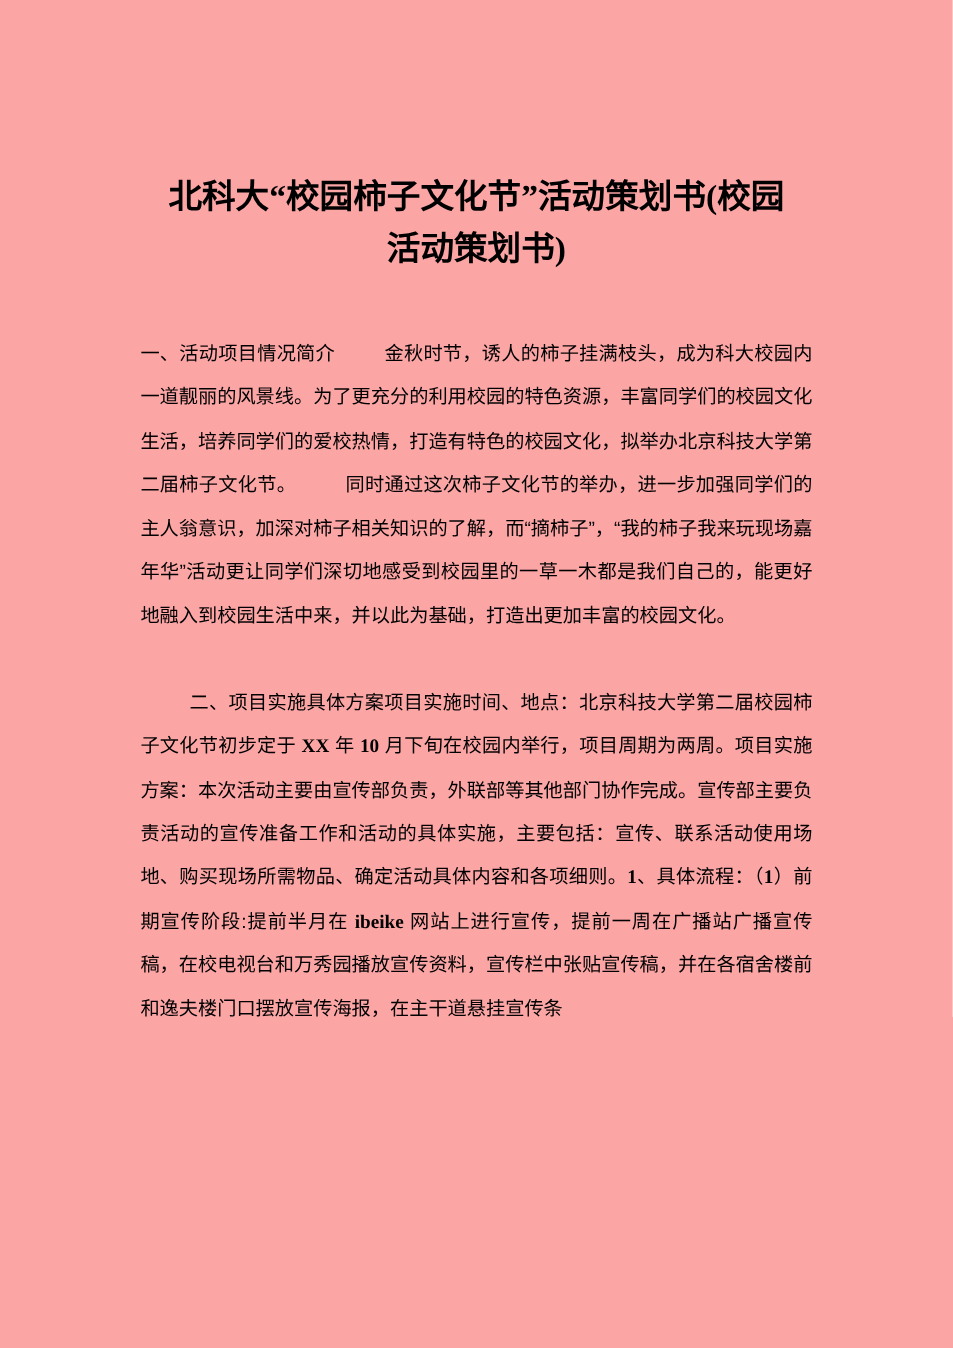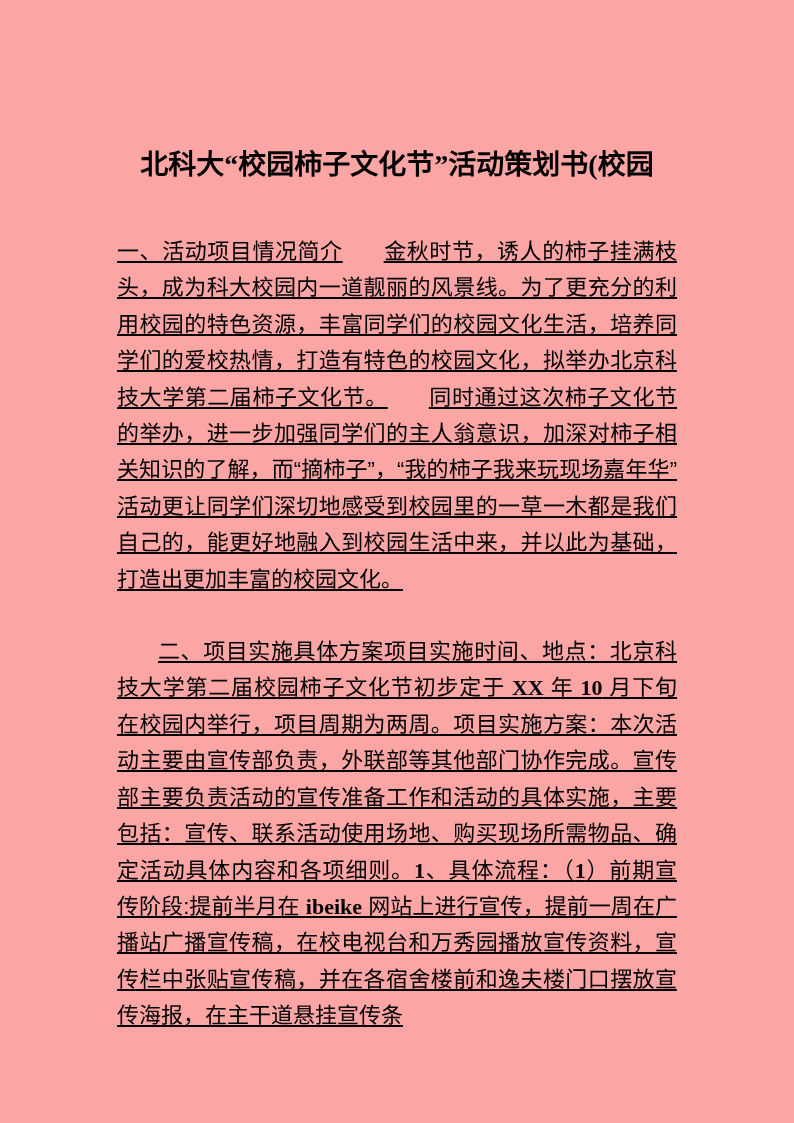--- a/index.html
+++ b/index.html
@@ -29,28 +29,27 @@
     font-size: 28px;
     line-height: 44px;
     text-align: center;
     color: #000000;
     margin: 0;
     padding-top: 143px;
     letter-spacing: 0px;
   }
   .para {
     font-family: "Liberation Sans", "DejaVu Sans", sans-serif;
-    font-size: 22px;
+    font-size: 16px;
     line-height: 36.4px;
     color: #000000;
     text-align: justify;
     text-justify: inter-character;
     margin: 0;
     word-break: break-all;
-    text-decoration: underline;
     -ms-word-break: break-all;
   }
   .para-intro {
     margin-top: 47px;
   }
   .para-plan {
     margin-top: 36px;
     text-indent: 41px;
   }
   .latin {
@@ -63,20 +62,21 @@
   }
 </style>
 </head>
 <body style="background: rgb(255, 255, 255);">
 
 <div class="page">
   <div class="doc-body">
 
     <h1 class="doc-title">
       <span>北科大“校园柿子文化节”活动策划书(校园</span><br>
+      <span>活动策划书)</span>
     </h1>
 
     <p class="para para-intro"><span>一、活动项目情况简介</span><span class="wide-space"></span><span>金秋时节，诱人的柿子挂满枝头，成为科大校园内一道靓丽的风景线。为了更充分的利用校园的特色资源，丰富同学们的校园文化生活，培养同学们的爱校热情，打造有特色的校园文化，拟举办北京科技大学第二届柿子文化节。</span><span class="wide-space"></span><span>同时通过这次柿子文化节的举办，进一步加强同学们的主人翁意识，加深对柿子相关知识的了解，而“摘柿子”，“我的柿子我来玩现场嘉年华”活动更让同学们深切地感受到校园里的一草一木都是我们自己的，能更好地融入到校园生活中来，并以此为基础，打造出更加丰富的校园文化。</span></p>
 
     <p class="para para-plan"><span>二、项目实施具体方案项目实施时间、地点：北京科技大学第二届校园柿子文化节初步定于 </span><span class="latin">XX</span><span> 年 </span><span class="latin">10</span><span> 月下旬在校园内举行，项目周期为两周。项目实施方案：本次活动主要由宣传部负责，外联部等其他部门协作完成。宣传部主要负责活动的宣传准备工作和活动的具体实施，主要包括：宣传、联系活动使用场地、购买现场所需物品、确定活动具体内容和各项细则。</span><span class="latin">1</span><span>、具体流程：（</span><span class="latin">1</span><span>）前期宣传阶段:提前半月在 </span><span class="latin">ibeike</span><span> 网站上进行宣传，提前一周在广播站广播宣传稿，在校电视台和万秀园播放宣传资料，宣传栏中张贴宣传稿，并在各宿舍楼前和逸夫楼门口摆放宣传海报，在主干道悬挂宣传条</span></p>
 
   </div>
 </div>
 
 </body></html>

